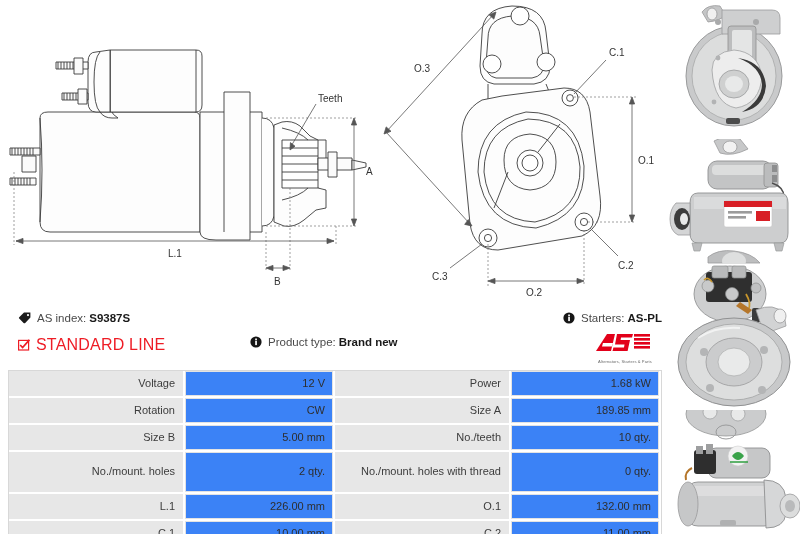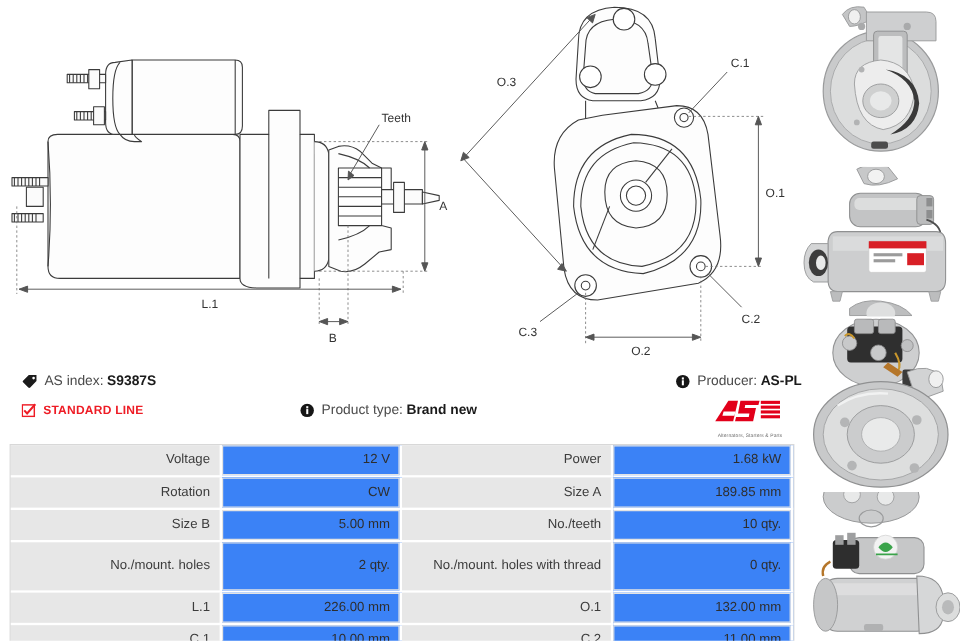--- a/index.html
+++ b/index.html
@@ -84,22 +84,22 @@
   }
 
   .r1c1 { left: 18px; top: 12px; }
   .r2c1 { left: 18px; top: 36px; }
   .r1c2 { left: 250px; top: 12px; }
   .r2c2 { left: 250px; top: 36px; }
   .r1c3 { left: 563px; top: 12px; }
 
   .standard-line {
     color: #ee1c25;
-    font-weight: bold;
-    font-size: 10px;
+    font-weight: normal;
+    font-size: 16px;
     letter-spacing: .2px;
   }
 
   .logo-wrap {
     position: absolute;
     left: 588px;
     top: 32px;
     width: 74px;
     text-align: center;
   }
@@ -348,21 +348,21 @@
     </div>
 
     <div class="info-line r1c3">
       <span class="ic">
         <svg width="12" height="12" viewBox="0 0 12 12">
           <circle cx="6" cy="6" r="5.6" fill="#161616"></circle>
           <rect x="5.2" y="4.9" width="1.7" height="4.2" fill="#ffffff"></rect>
           <rect x="5.2" y="2.5" width="1.7" height="1.8" fill="#ffffff"></rect>
         </svg>
       </span>
-      <span class="lbl">Producer:</span>
+      <span class="lbl">Starters:</span>
       <span class="val">AS-PL</span>
     </div>
 
     <div class="logo-wrap">
       <svg width="62" height="22" viewBox="0 0 62 22">
         <path d="M2 19 L13 2 L21 2 L17 19 Z" fill="#e2001a"></path>
         <path d="M9 11 L19 11 L18 14.5 L8 14.5 Z" fill="#ffffff"></path>
         <path d="M23 2 L39 2 L38 5.6 L27 5.6 L26.6 8 L36 8 L33.6 19 L18.5 19 L19.4 15.4 L30 15.4 L30.5 12.6 L21 12.6 Z" fill="#e2001a"></path>
         <rect x="40" y="2" width="16" height="2.6" fill="#e2001a"></rect>
         <rect x="40" y="6" width="16" height="2.6" fill="#e2001a"></rect>

